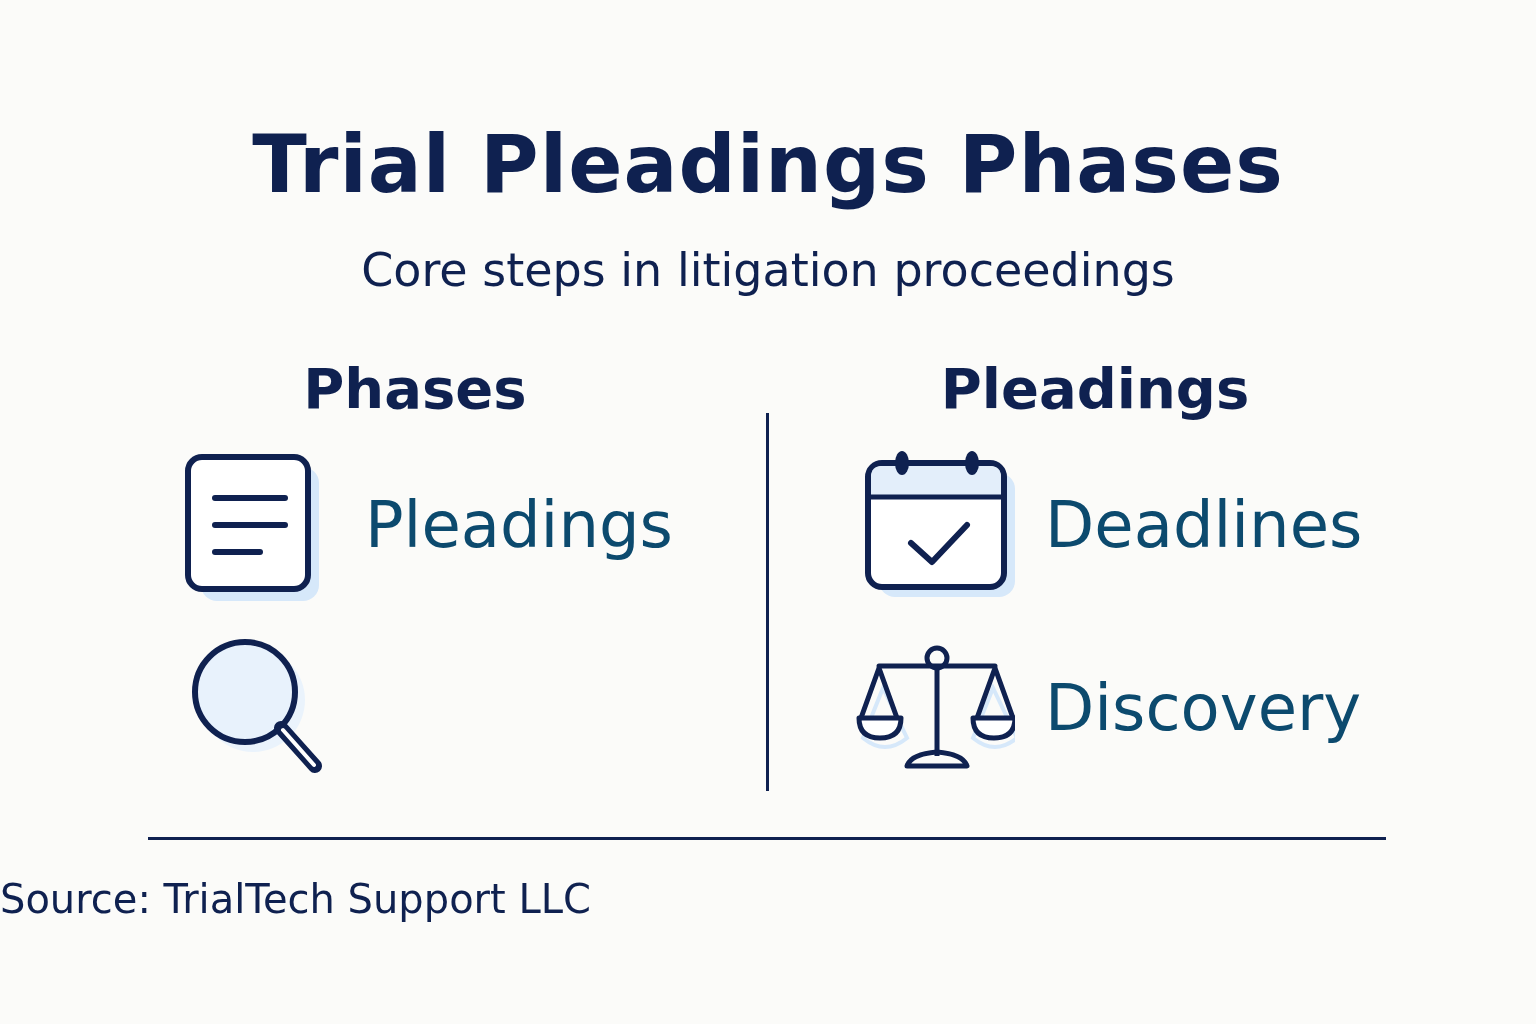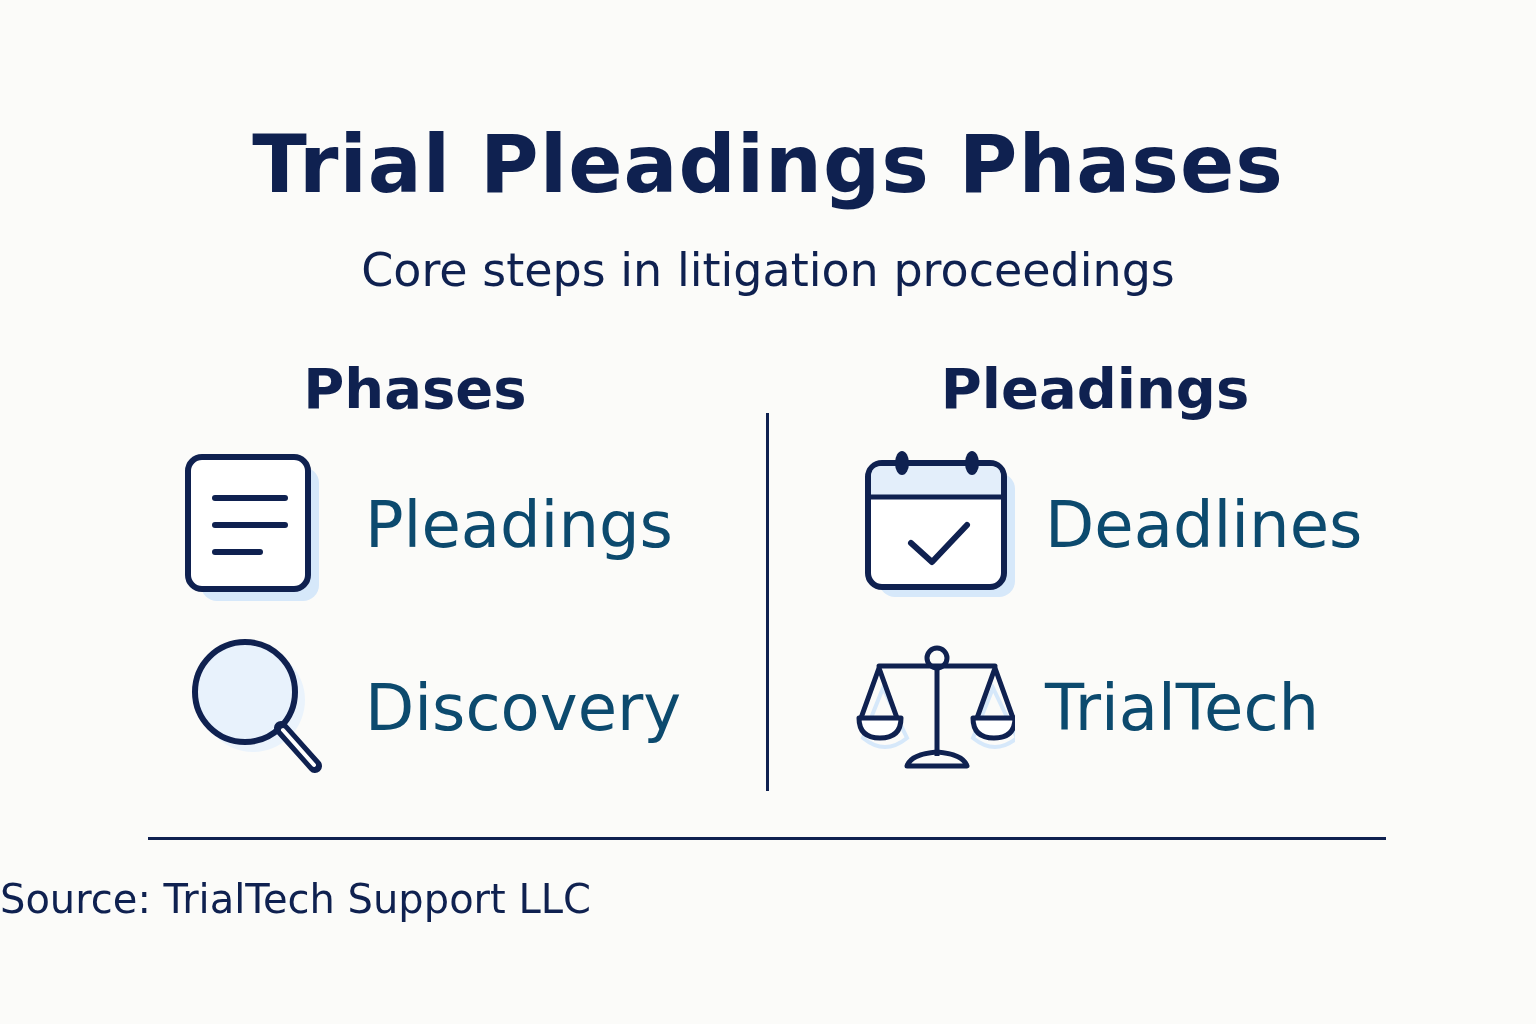--- a/index.html
+++ b/index.html
@@ -81,21 +81,20 @@
 
 <div class="item item-discovery">
   <span class="icon">
     <svg width="160" height="160" viewBox="0 0 160 160">
       <circle cx="78" cy="72" r="52" fill="#eaf3fc"></circle>
       <circle cx="70" cy="64" r="50" fill="#e8f2fc" stroke="#0f2150" stroke-width="6"></circle>
       <line x1="106" y1="100" x2="140" y2="138" stroke="#0f2150" stroke-width="14" stroke-linecap="round"></line>
       <line x1="108" y1="102" x2="139" y2="137" stroke="#ffffff" stroke-width="4" stroke-linecap="round"></line>
     </svg>
   </span>
-  <span class="label">Discovery</span>
 </div>
 
 <div class="item item-deadlines">
   <span class="icon">
     <svg width="160" height="160" viewBox="0 0 160 160">
       <rect x="24" y="28" width="136" height="124" rx="16" fill="#d6e8fa"></rect>
       <rect x="13" y="18" width="136" height="124" rx="14" fill="#ffffff" stroke="#0f2150" stroke-width="6"></rect>
       <path d="M16 52 L146 52 L146 32 Q146 21 135 21 L27 21 Q16 21 16 32 Z" fill="#e3eefa"></path>
       <line x1="13" y1="52" x2="149" y2="52" stroke="#0f2150" stroke-width="5"></line>
       <ellipse cx="47" cy="18" rx="7" ry="12" fill="#0f2150"></ellipse>
@@ -121,17 +120,17 @@
 
       <path d="M52 138 Q56 126 82 124 Q108 126 112 138 Z" fill="none" stroke="#0f2150" stroke-width="5" stroke-linejoin="round"></path>
 
       <polyline points="6,90 24,40 42,90" fill="none" stroke="#0f2150" stroke-width="5" stroke-linejoin="round"></polyline>
       <path d="M4 90 L46 90 Q46 110 25 110 Q4 110 4 90 Z" fill="#ffffff" stroke="#0f2150" stroke-width="5" stroke-linejoin="round"></path>
 
       <polyline points="122,90 140,40 158,90" fill="none" stroke="#0f2150" stroke-width="5" stroke-linejoin="round"></polyline>
       <path d="M118 90 L160 90 Q160 110 139 110 Q118 110 118 90 Z" fill="#ffffff" stroke="#0f2150" stroke-width="5" stroke-linejoin="round"></path>
     </svg>
   </span>
-  <span class="label">TrialTech</span>
+  <span class="label">Discovery</span>
 </div>
 
 <div class="divider-h"></div>
 <div class="source">Source: TrialTech Support LLC</div>
 
 </body></html>

